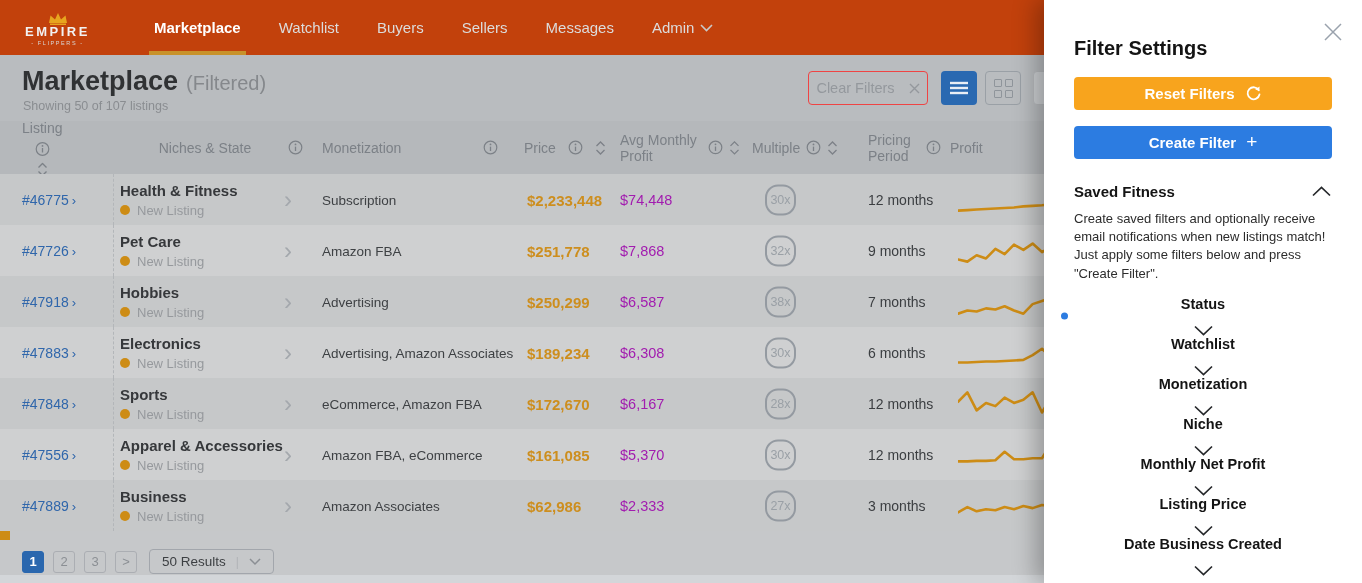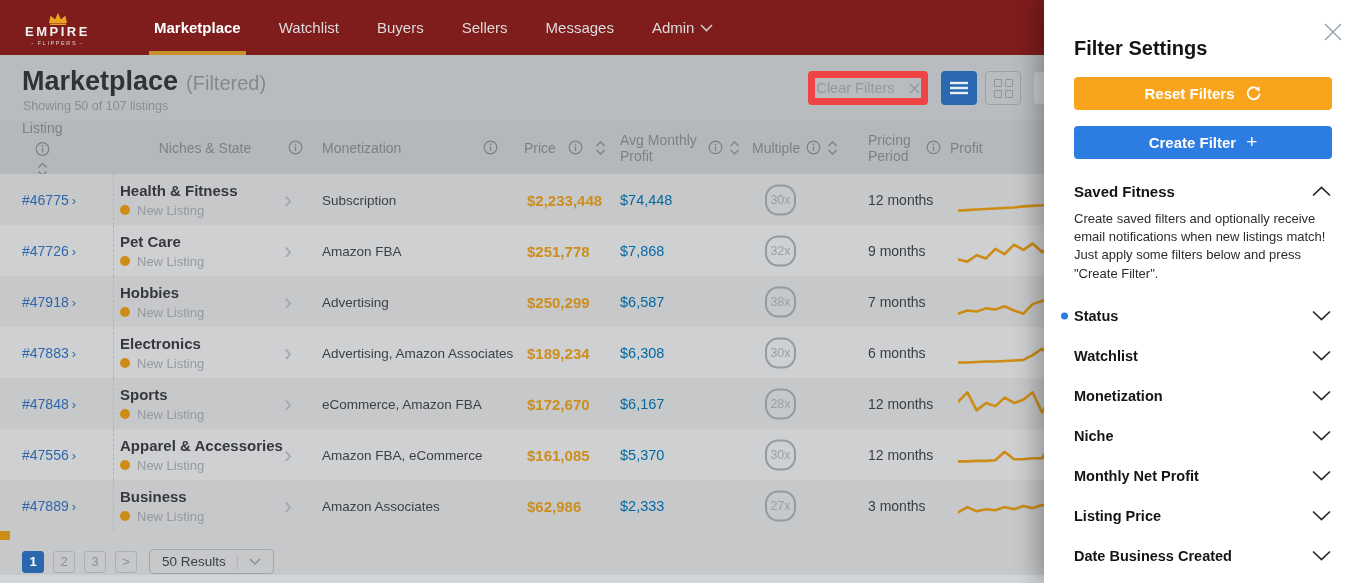--- a/index.html
+++ b/index.html
@@ -1,35 +1,35 @@
 <!DOCTYPE html>
 <html><head>
 <meta charset="utf-8">
 <style>
   * { margin:0; padding:0; box-sizing:border-box; }
   html,body { width:1362px; height:583px; overflow:hidden; }
   body { font-family:"Liberation Sans", sans-serif; background:#c6c8ca; position:relative; }
 
   
-  .nav { position:absolute; left:0; top:0; width:100%; height:55px; background:#7f1d1d; display:flex; align-items:center; z-index:1; }
+  .nav { position:absolute; left:0; top:0; width:100%; height:55px; background:#c2410c; display:flex; align-items:center; z-index:1; }
   .brand { width:115px; display:flex; flex-direction:column; align-items:center; justify-content:center; margin-top:2px; }
   .brand-crown { line-height:0; }
   .brand-name { color:#f2f2f2; font-size:13px; font-weight:bold; letter-spacing:2.5px; margin-top:-1px; }
   .brand-sub { color:#d9d9d9; font-size:5.5px; letter-spacing:1.6px; margin-top:1px; }
   .nav-items { display:flex; align-items:stretch; height:100%; margin-left:20px; }
   .nav-item { position:relative; display:flex; align-items:center; gap:6px; padding:0 19px; color:#dcdcdc; font-size:15px; cursor:pointer; }
   .nav-item.active { color:#ffffff; font-weight:bold; }
   .nav-item.active::after { content:""; position:absolute; left:14px; right:14px; bottom:0; height:4px; background:#c8922a; }
 
   
   .page-header { position:absolute; left:0; top:55px; width:100%; height:66px; background:#b9bcbf; }
   .ph-title { position:absolute; left:22px; top:11px; font-size:27px; font-weight:bold; color:#303234; }
   .ph-suffix { font-size:20px; font-weight:normal; color:#85888c; margin-left:8px; }
   .ph-subtitle { position:absolute; left:23px; top:44px; font-size:12.5px; color:#8a8d91; }
-  .btn-clear { position:absolute; left:808px; top:16px; width:120px; height:34px; border:7px solid #ef4444; border-radius:4px; background:transparent; color:#94989d; font-size:14.5px; display:flex; align-items:center; justify-content:center; gap:14px; cursor:pointer; }
+  .btn-clear { position:absolute; left:808px; top:16px; width:120px; height:34px; border:1px solid #ef4444; border-radius:4px; background:transparent; color:#94989d; font-size:14.5px; display:flex; align-items:center; justify-content:center; gap:14px; cursor:pointer; }
   .btn-view { position:absolute; top:16px; width:36px; height:34px; border-radius:4px; display:flex; align-items:center; justify-content:center; cursor:pointer; }
   .btn-list { left:941px; background:#2a69b1; }
   .btn-grid { left:985px; background:transparent; border:1px solid #9aa0a6; }
   .grid-ic { display:grid; grid-template-columns:8px 8px; grid-template-rows:8px 8px; gap:3px; }
   .grid-ic span { border:1.6px solid #8f959b; border-radius:1px; }
   .btn-partial { position:absolute; left:1033px; top:16px; width:22px; height:34px; background:#cdd0d3; border:1px solid #b7babd; border-radius:4px; }
 
   
   .thead { position:absolute; left:0; top:121px; width:100%; height:53px; background:#b5b8bb; font-size:14px; color:#7c8187; }
   .th { position:absolute; top:50%; transform:translateY(-50%); display:flex; align-items:center; gap:6px; white-space:nowrap; }
@@ -43,21 +43,21 @@
   .c-id { left:22px; color:#2f66ab; font-size:14px; cursor:pointer; }
   .c-id .lnk-chev { font-size:13px; margin-left:3px; }
   .c-niche { left:120px; }
   .niche-name { font-size:15px; font-weight:bold; color:#36383b; }
   .niche-status { display:flex; align-items:center; gap:7px; margin-top:4px; }
   .status-dot { width:10px; height:10px; border-radius:50%; background:#cd8c15; }
   .status-text { font-size:13px; color:#96999d; }
   .c-chev { left:284px; color:#a4a8ad; font-size:24px; font-weight:300; cursor:pointer; }
   .c-monet { left:322px; font-size:13.5px; color:#3e4144; }
   .c-price { left:527px; font-size:15px; font-weight:bold; color:#cd8e1e; }
-  .c-avg { left:620px; font-size:14.5px; color:#0369a1; }
+  .c-avg { left:620px; font-size:14.5px; color:#a21caf; }
   .c-mult { left:765px; width:31px; height:31px; border:2px solid #949aa1; border-radius:13px; display:flex; align-items:center; justify-content:center; font-size:12.5px; color:#9aa0a6; }
   .c-period { left:868px; font-size:14px; color:#3b3e41; }
   .c-spark { left:958px; width:140px; height:34px; }
   .row-divider { position:absolute; left:113px; top:0; bottom:0; border-left:1px dashed #b3b6b9; }
 
   
   .pagination { position:absolute; left:22px; top:549px; display:flex; align-items:center; gap:9px; z-index:1; }
   .pg-btn { min-width:22px; height:22px; border-radius:3px; display:flex; align-items:center; justify-content:center; font-size:13px; color:#8b8f94; border:1px solid #abaeb3; background:transparent; cursor:pointer; }
   .pg-btn.active { background:#2a67ae; border-color:#2a67ae; color:#fff; font-weight:bold; }
   .pg-results { height:25px; padding:0 12px; border:1px solid #a2a6ac; border-radius:4px; display:flex; align-items:center; gap:10px; font-size:13.5px; color:#3c3f42; cursor:pointer; margin-left:3px; }
@@ -70,21 +70,21 @@
   .panel-close { position:absolute; top:20px; right:17px; width:24px; height:24px; cursor:pointer; }
   .panel-title { margin-top:37px; font-size:20px; font-weight:bold; color:#141414; }
   .panel-btn { width:100%; height:33px; border:none; border-radius:4px; color:#fff; font-size:15px; font-weight:bold; display:flex; align-items:center; justify-content:center; gap:10px; cursor:pointer; font-family:"Liberation Sans",sans-serif; }
   .btn-reset { margin-top:17px; background:#f8a41d; }
   .btn-create { margin-top:16px; background:#2c7ce1; }
   .plus-glyph { font-size:19px; font-weight:normal; line-height:1; margin-top:-2px; }
   .section-head { margin-top:24px; display:flex; align-items:center; justify-content:space-between; cursor:pointer; }
   .section-title { font-size:15px; font-weight:bold; color:#141414; }
   .section-desc { margin-top:10px; font-size:13px; line-height:1.4; color:#2c2c2c; }
   .filter-list { margin-top:13px; }
-  .filter-item { position:relative; height:40px; display:flex; align-items:center; justify-content:space-between; cursor:pointer; }
+  .filter-item { position:relative; height:40px; display:flex; align-items:center; justify-content:space-between; cursor:pointer;flex-direction:column; }
   .filter-label { font-size:14.5px; font-weight:bold; color:#141414; }
   .active-dot { position:absolute; left:-13px; top:50%; transform:translateY(-50%); width:7px; height:7px; border-radius:50%; background:#2c7ce1; }
   .chev-svg { flex:0 0 auto; }
 </style>
 </head>
 <body>
 
 <div class="nav">
   <div class="brand">
     <span class="brand-crown">

